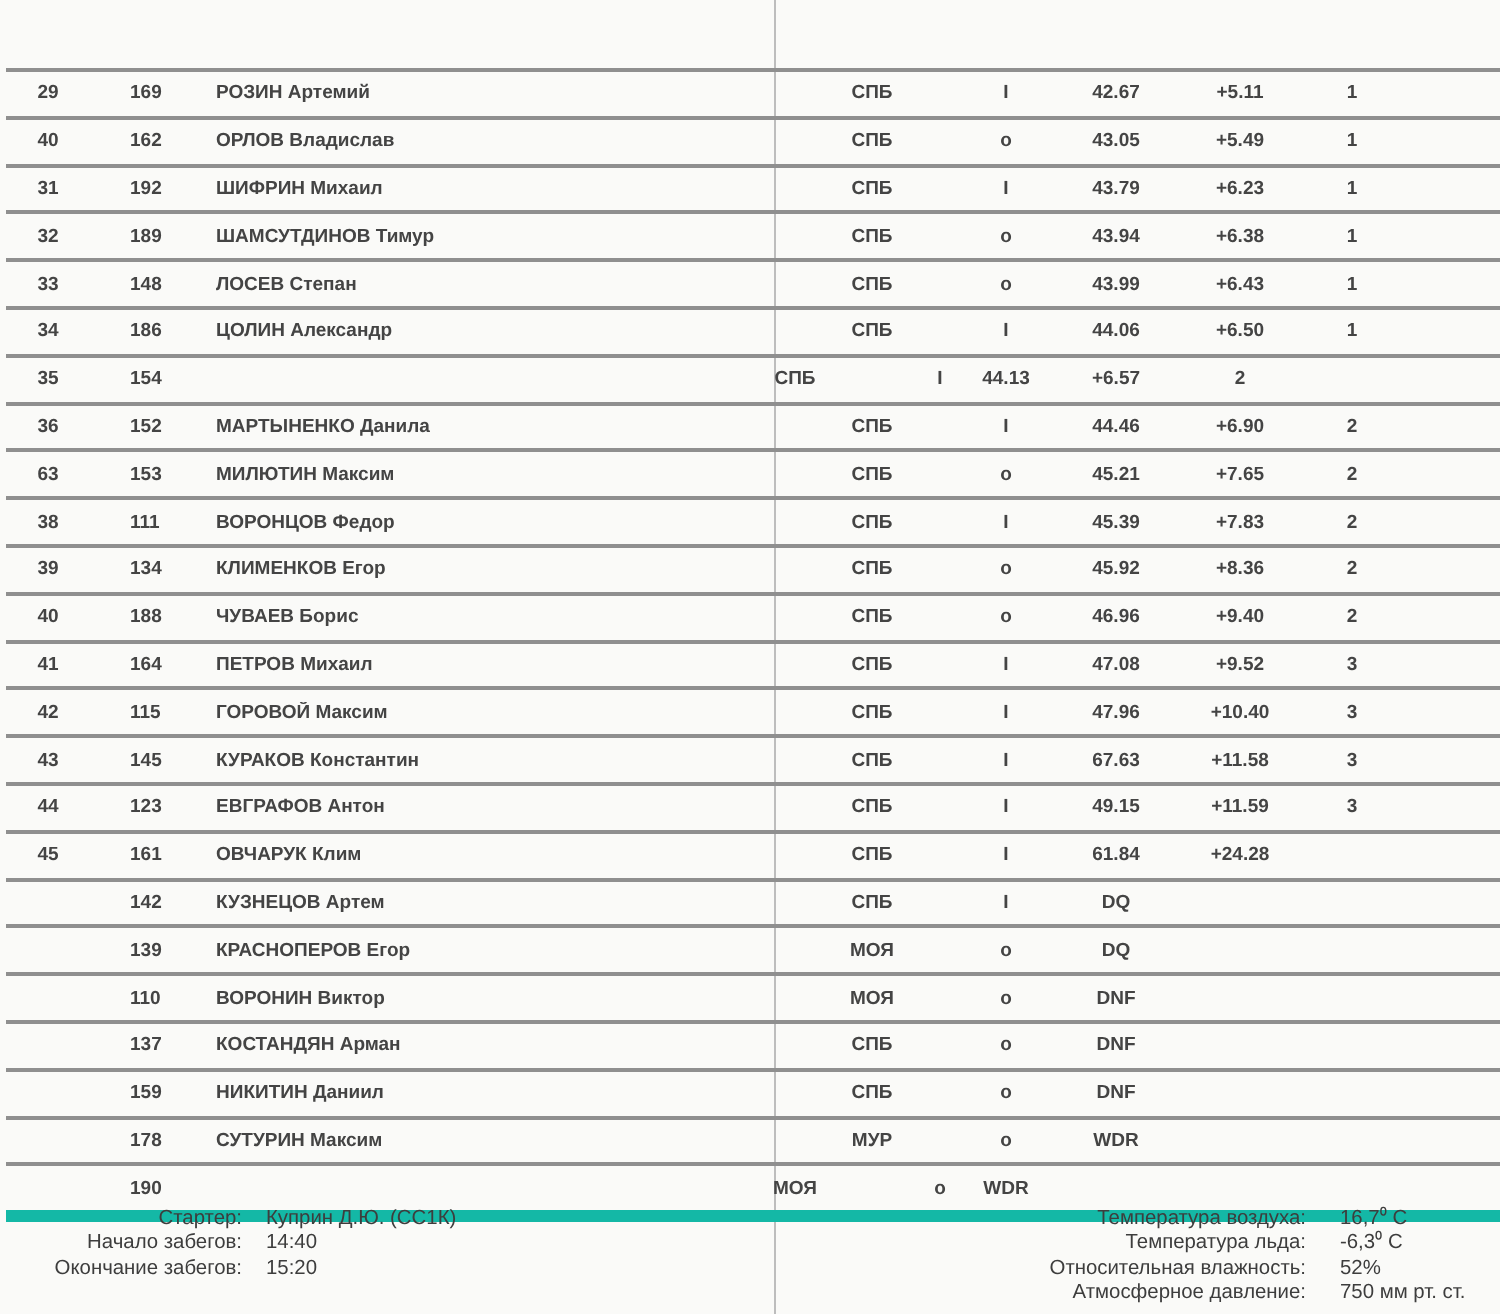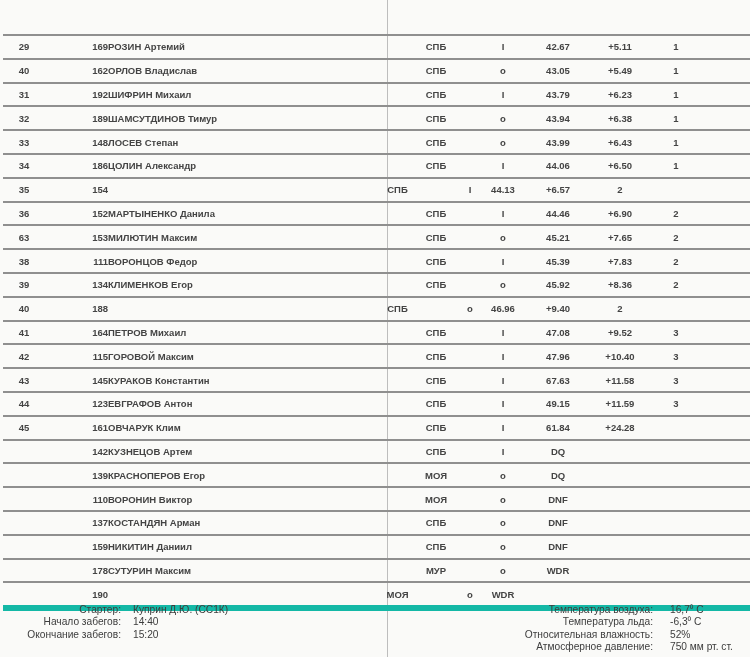--- a/index.html
+++ b/index.html
@@ -41,21 +41,21 @@
     border-top: 2px solid #8f8f8f;
   }
   .cell {
     font-size: 9.5px;
     font-weight: bold;
     color: #444;
     white-space: nowrap;
     overflow: hidden;
   }
   .c-place  { text-align: center; }
-  .c-bib    { text-align: right; }
+  .c-bib    { text-align: left; }
   .c-name   { text-align: left; }
   .c-team   { text-align: center; font-weight: bold; }
   .c-lane   { text-align: center; }
   .c-time   { text-align: center; }
   .c-diff   { text-align: center; }
   .c-group  { text-align: center; }
   
   .footer-left {
     position: absolute;
     left: 18px;
@@ -237,20 +237,21 @@
       <span class="cell c-lane">o</span>
       <span class="cell c-time">45.92</span>
       <span class="cell c-diff">+8.36</span>
       <span class="cell c-group">2</span>
       <span class="cell"></span>
     </div>
       <div class="row">
       <span class="cell c-place">40</span>
       <span class="cell"></span>
       <span class="cell c-bib">188</span>
+      <span class="cell c-name">ЧУВАЕВ Борис</span>
       <span class="cell"></span>
       <span class="cell c-team">СПБ</span>
       <span class="cell"></span>
       <span class="cell c-lane">o</span>
       <span class="cell c-time">46.96</span>
       <span class="cell c-diff">+9.40</span>
       <span class="cell c-group">2</span>
       <span class="cell"></span>
     </div>
       <div class="row">

